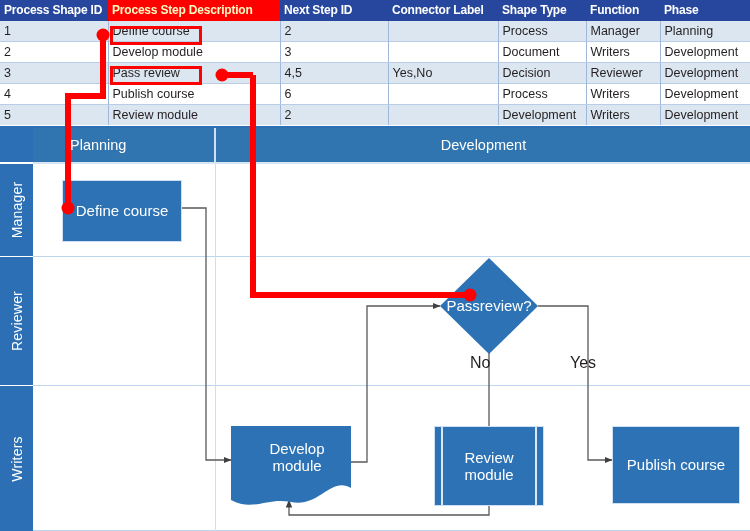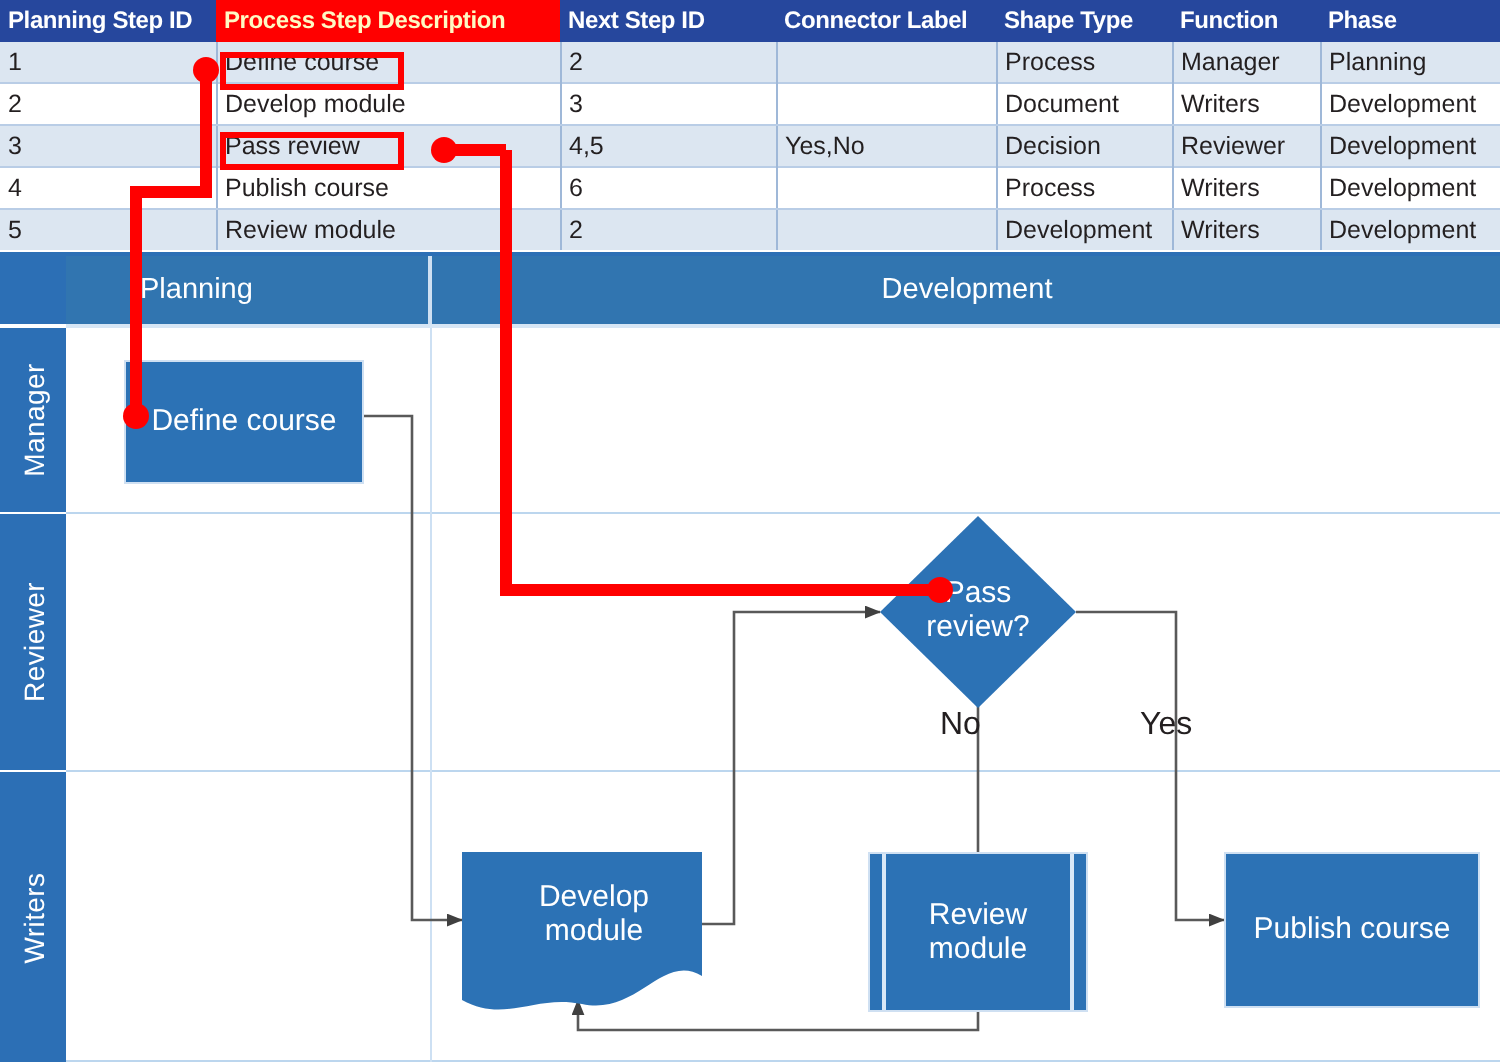--- a/index.html
+++ b/index.html
@@ -73,21 +73,21 @@
 
   .doc-wrap{position:absolute;}
   .doc-wrap svg{display:block;}
   .doc-text{position:absolute;left:0;right:0;top:0;height:72px;display:flex;
             align-items:center;justify-content:center;color:#fff;font-size:15px;
             line-height:1.15;text-align:center;}
 
   .diamond-wrap{position:absolute;}
   .diamond-wrap svg{display:block;}
   .diamond-text{position:absolute;left:0;right:0;top:0;bottom:0;display:flex;
-                flex-direction:column;align-items:center;justify-content:center;
+                flex-direction:row;align-items:center;justify-content:center;
                 color:#ffffff;font-size:15px;line-height:1.12;}
 
   .edge-label{position:absolute;color:#231f20;font-size:16px;background:transparent;}
 
   svg.connectors{position:absolute;left:0;top:0;width:750px;height:403px;
                  pointer-events:none;overflow:visible;}
   svg.redlines{position:absolute;left:0;top:0;width:750px;height:531px;
                pointer-events:none;overflow:visible;}
 
   .redbox{position:absolute;border:3px solid #FF0000;box-sizing:border-box;}
@@ -103,21 +103,21 @@
         <col class="c-id">
           <col class="c-desc">
           <col class="c-next">
           <col class="c-conn">
         <col class="c-shape">
           <col class="c-func">
           <col class="c-phase">
       </colgroup>
       <thead>
         <tr>
-          <th>Planning Step ID</th>
+          <th>Process Shape ID</th>
           <th class="hl">Process Step Description</th>
           <th>Next Step ID</th>
           <th>Connector Label</th>
           <th>Shape Type</th>
           <th>Function</th>
           <th>Phase</th>
         </tr>
       </thead>
       <tbody>
         <tr class="odd">

